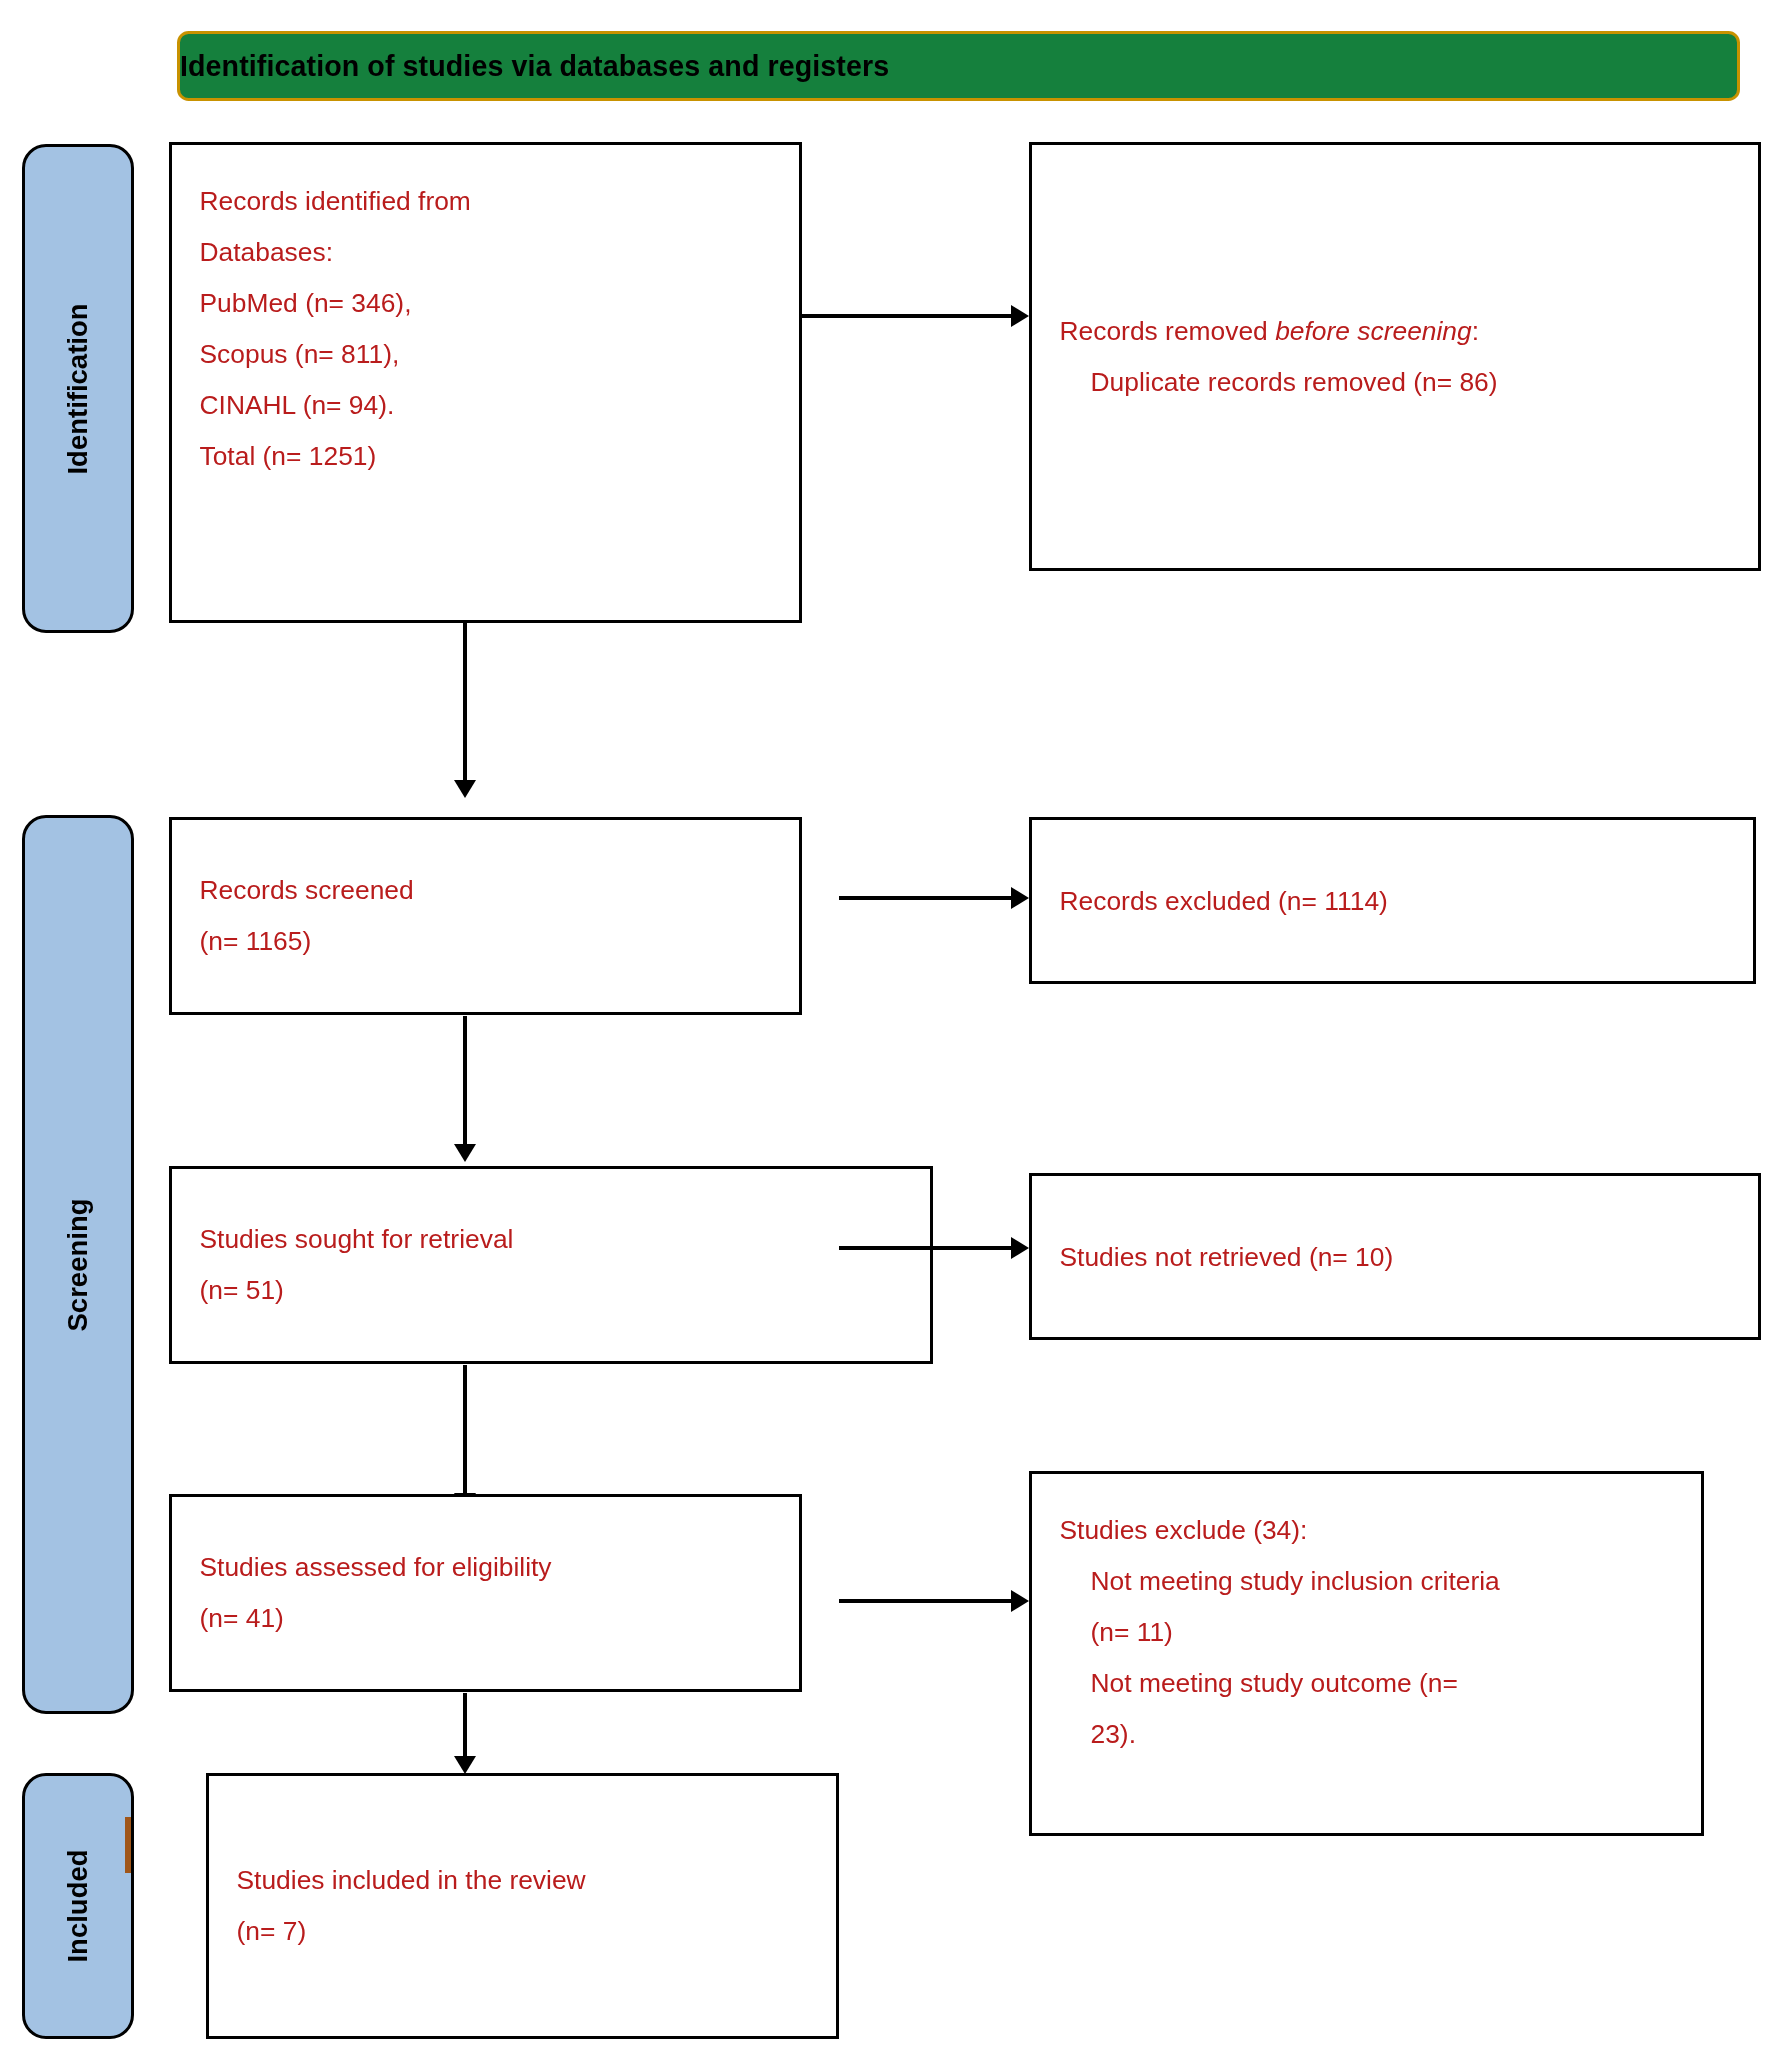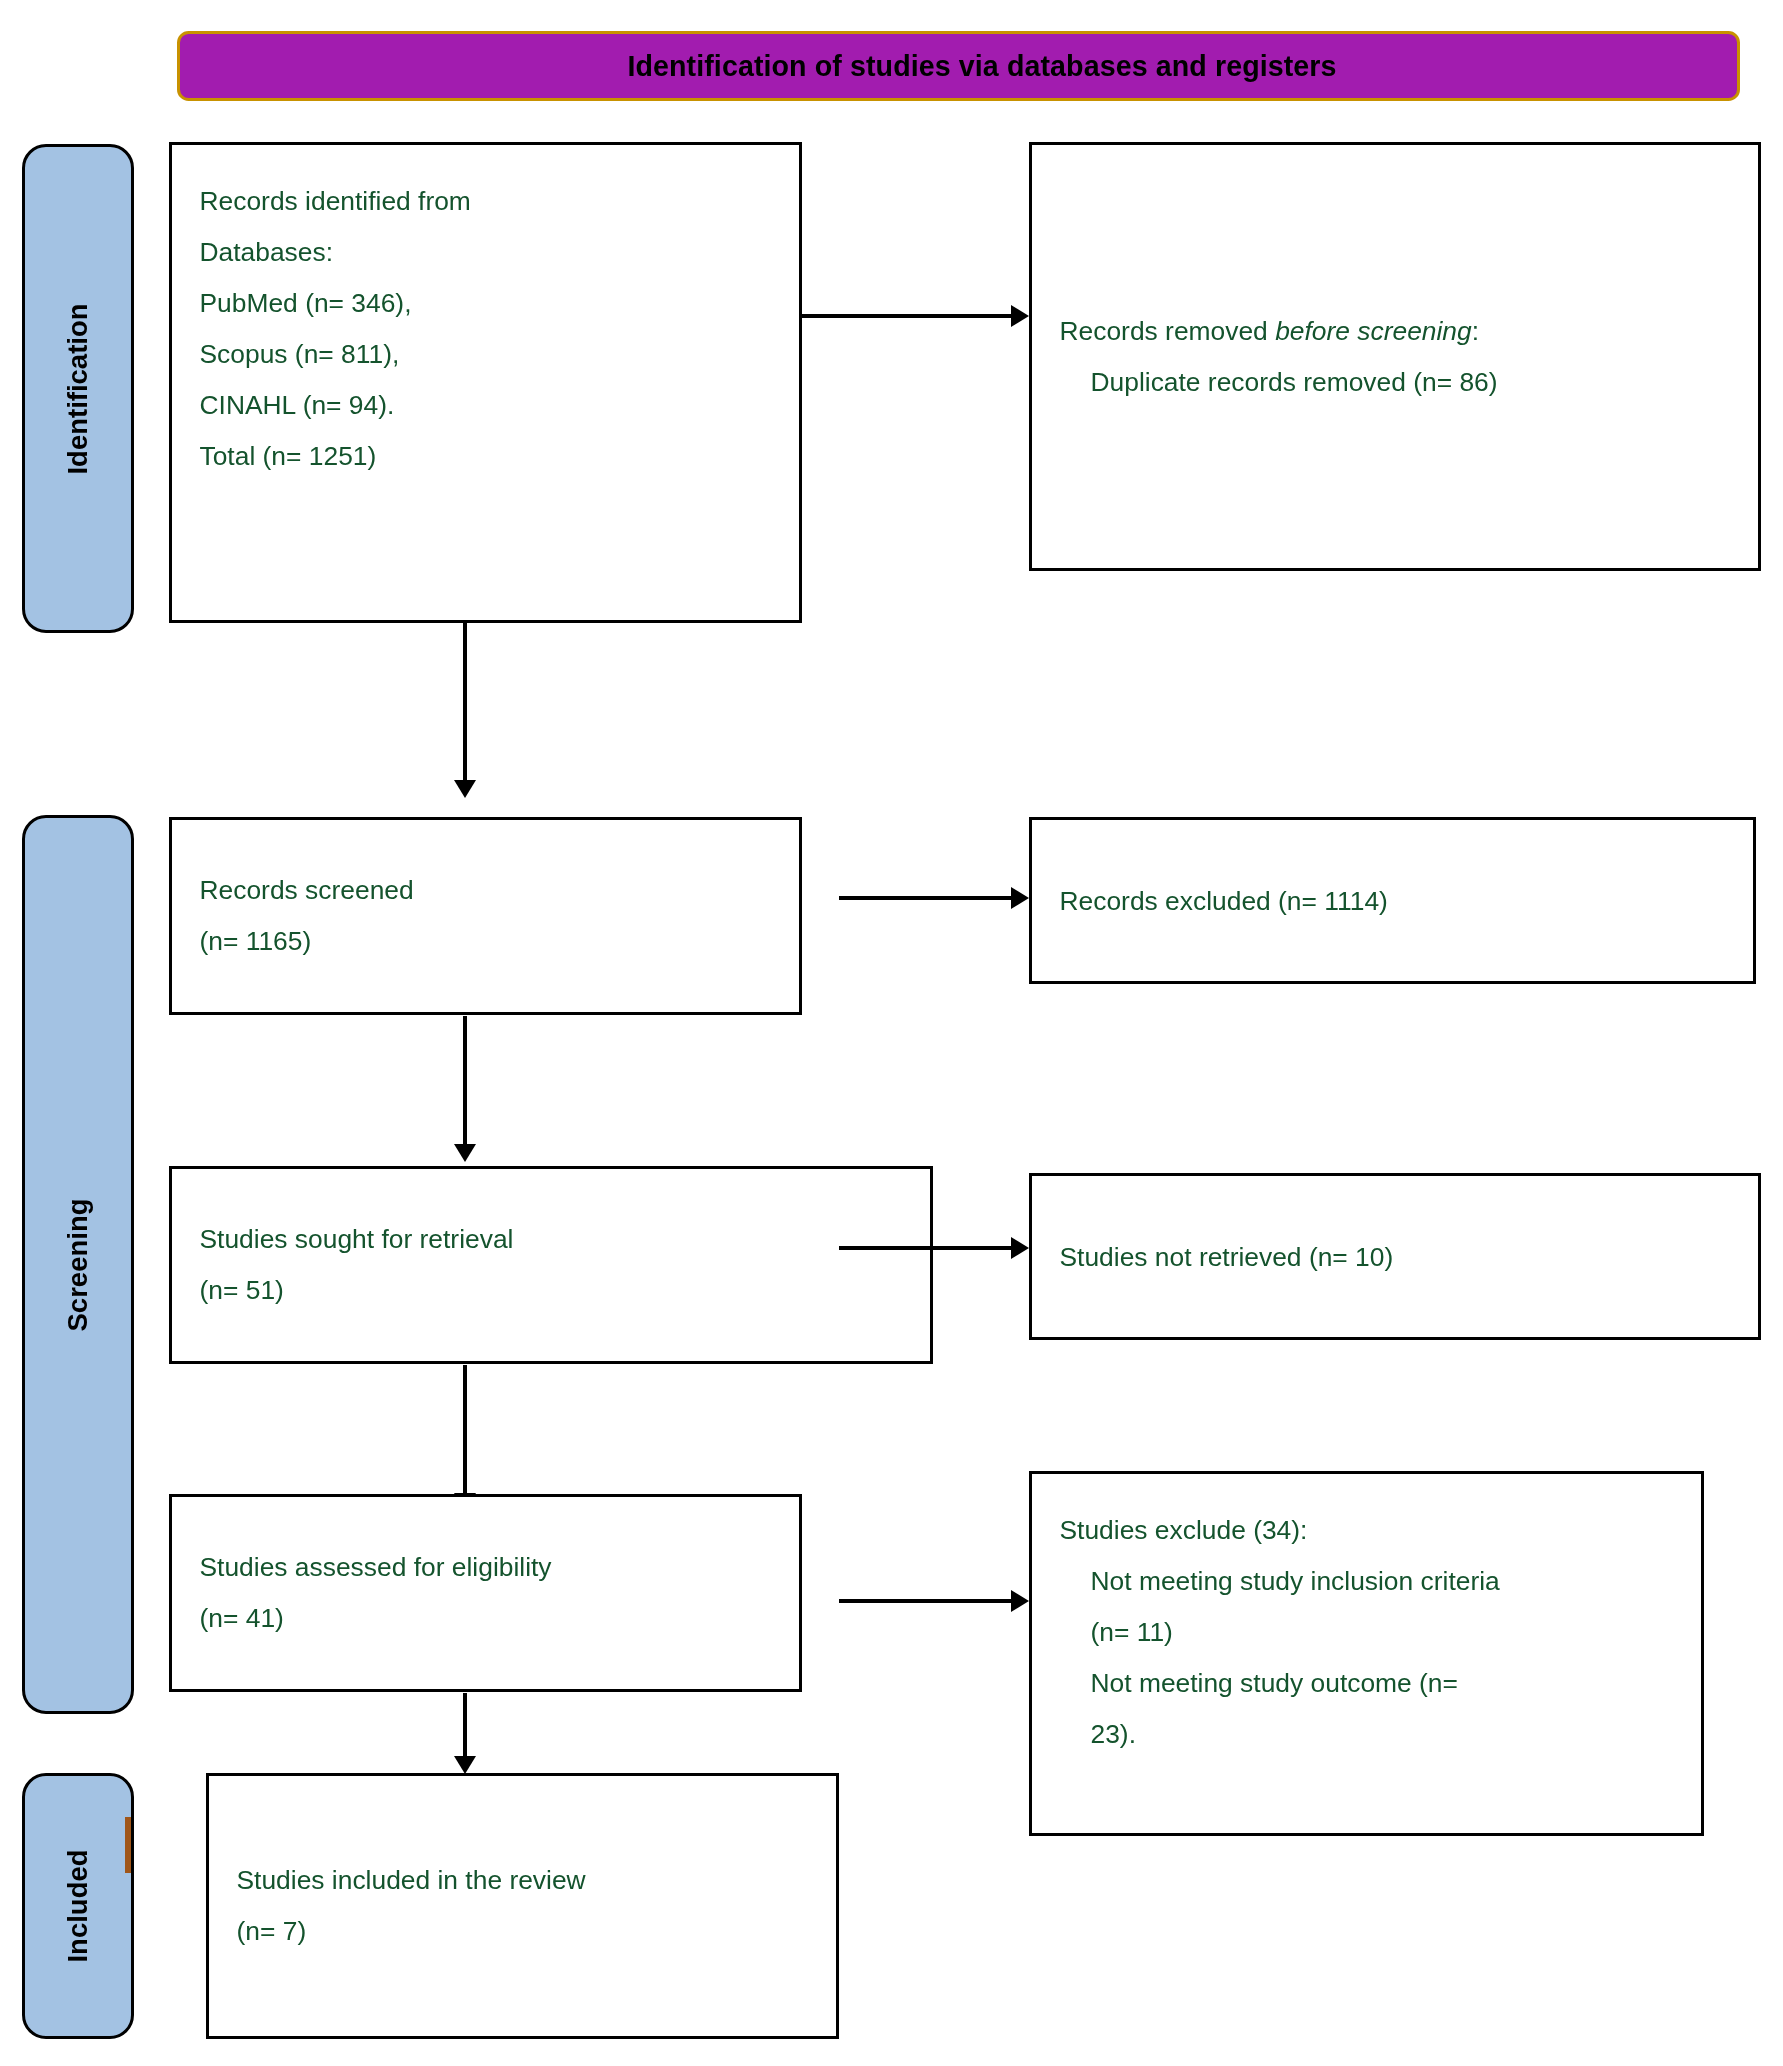--- a/index.html
+++ b/index.html
@@ -14,28 +14,27 @@
     position: relative;
     width: 1783px;
     height: 2066px;
     background: #ffffff;
     overflow: hidden;
   }
 
   
   .banner {
     position: absolute;
-    background: #a21caf;
+    background: #15803d;
     border: 3.2px solid #C89200;
     border-radius: 11.6px;
     box-sizing: border-box;
     display: flex;
     align-items: center;
-    justify-content: center;
-    padding-left: 47px;
+    justify-content: flex-start;
   }
   .banner-title {
     font-size: 28.6px;
     font-weight: bold;
     color: #000000;
     letter-spacing: 0.1px;
     text-align: center;
   }
 
   
@@ -77,21 +76,21 @@
     top: 50%;
     transform: translateY(-50%);
   }
   .node-inner.top {
     top: 31px;
     transform: none;
   }
   .line {
     font-size: 26.4px;
     line-height: 51px;
-    color: #14532d;
+    color: #b91c1c;
     white-space: pre-wrap;
   }
   .line.indent {
     padding-left: 31px;
   }
   .line.justify {
     padding-left: 31px;
     text-align: justify;
     text-align-last: left;
   }

